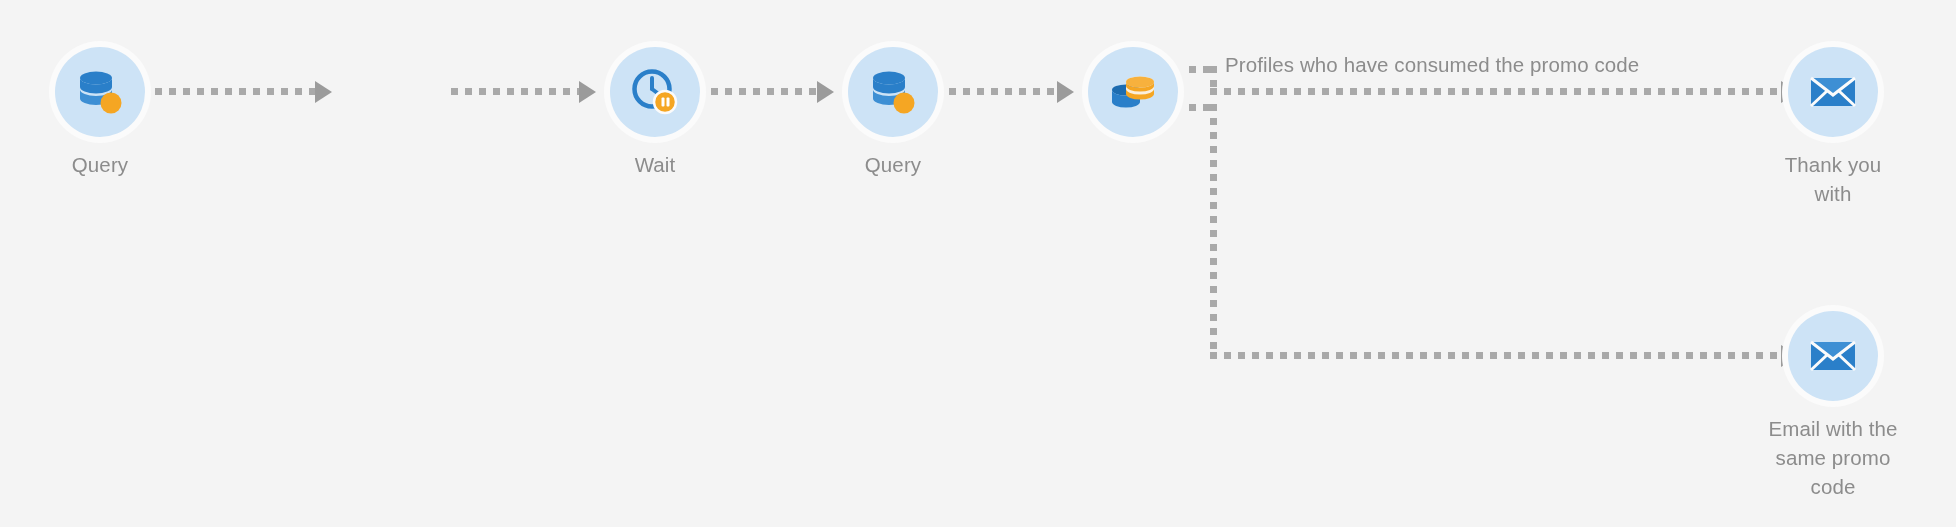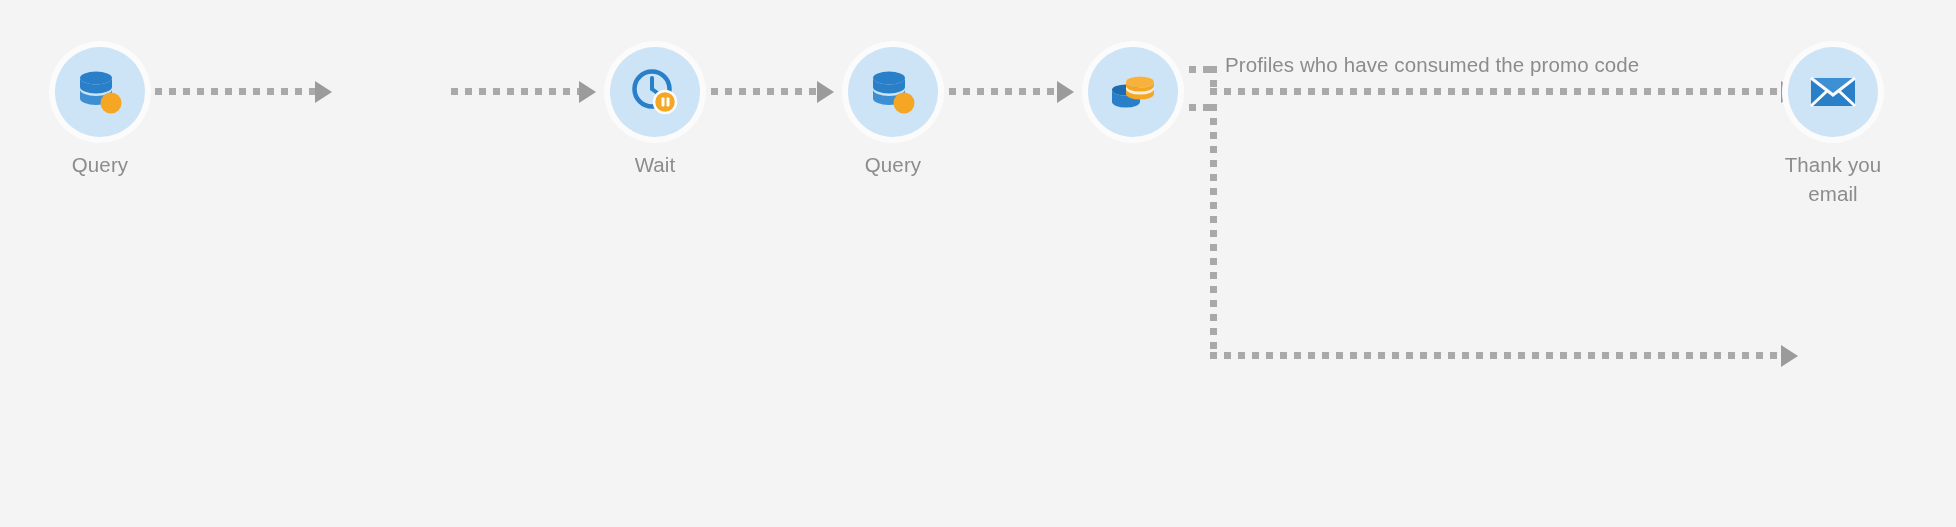--- a/index.html
+++ b/index.html
@@ -174,17 +174,32 @@
       <span>
         <svg width="50" height="50" viewBox="0 0 50 50">
           <rect x="3" y="11" width="44" height="28" rx="1.5" fill="#2a7fc9"></rect>
           <path d="M3 11 L25 28 L47 11 z" fill="#3d8fd4"></path>
           <path d="M3 11 L25 28 L47 11" fill="none" stroke="#fbfbfb" stroke-width="3"></path>
           <path d="M3 39 L19 24 M47 39 L31 24" fill="none" stroke="#fbfbfb" stroke-width="3"></path>
         </svg>
       </span>
     </div>
     <div class="node-label">Thank you
-email</div>
-  </div>
-
+with</div>
+  </div>
+
+  <div class="node" style="left:1833px; top:311px;">
+    <div class="node-circle">
+      <span>
+        <svg width="50" height="50" viewBox="0 0 50 50">
+          <rect x="3" y="11" width="44" height="28" rx="1.5" fill="#2a7fc9"></rect>
+          <path d="M3 11 L25 28 L47 11 z" fill="#3d8fd4"></path>
+          <path d="M3 11 L25 28 L47 11" fill="none" stroke="#fbfbfb" stroke-width="3"></path>
+          <path d="M3 39 L19 24 M47 39 L31 24" fill="none" stroke="#fbfbfb" stroke-width="3"></path>
+        </svg>
+      </span>
+    </div>
+    <div class="node-label">Email with the
+same promo
+code</div>
+  </div>
 
 </div>
 
 </body></html>

